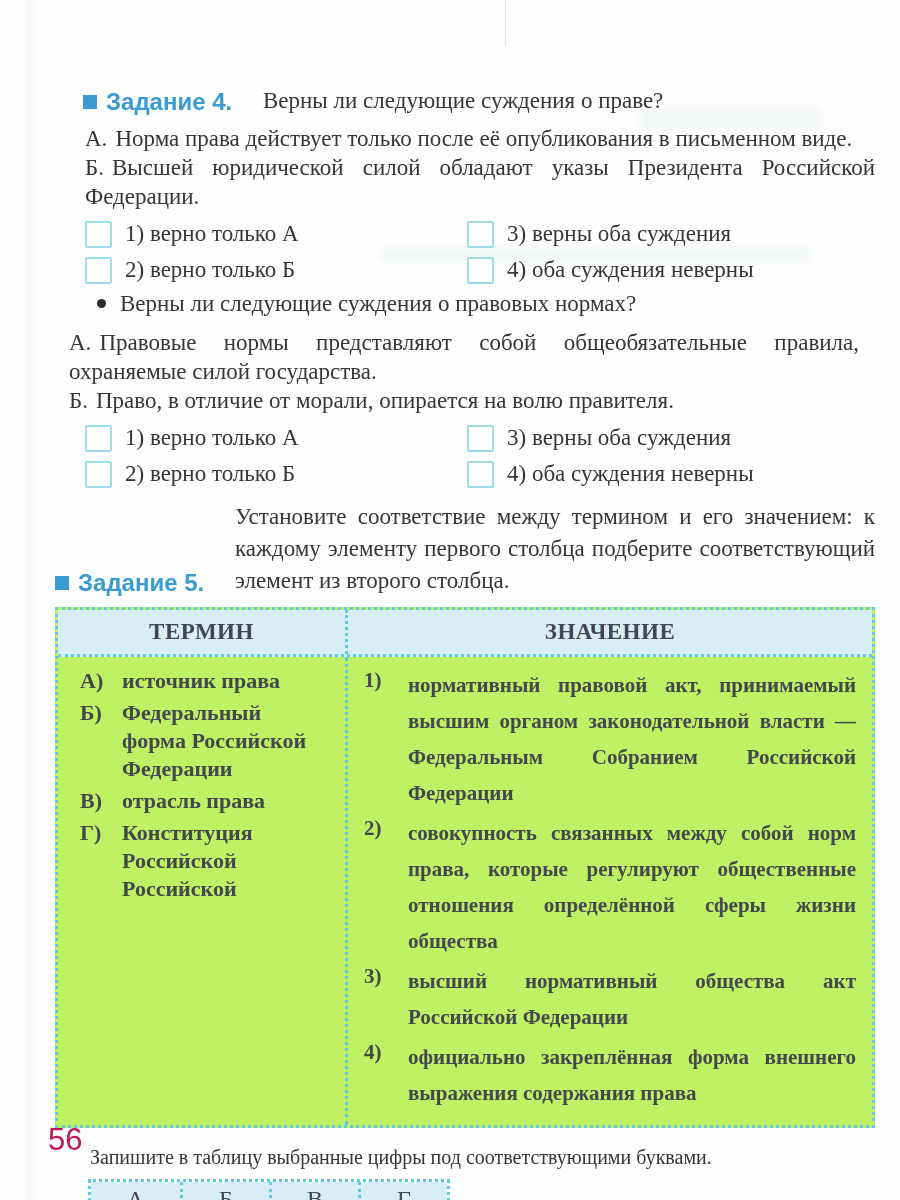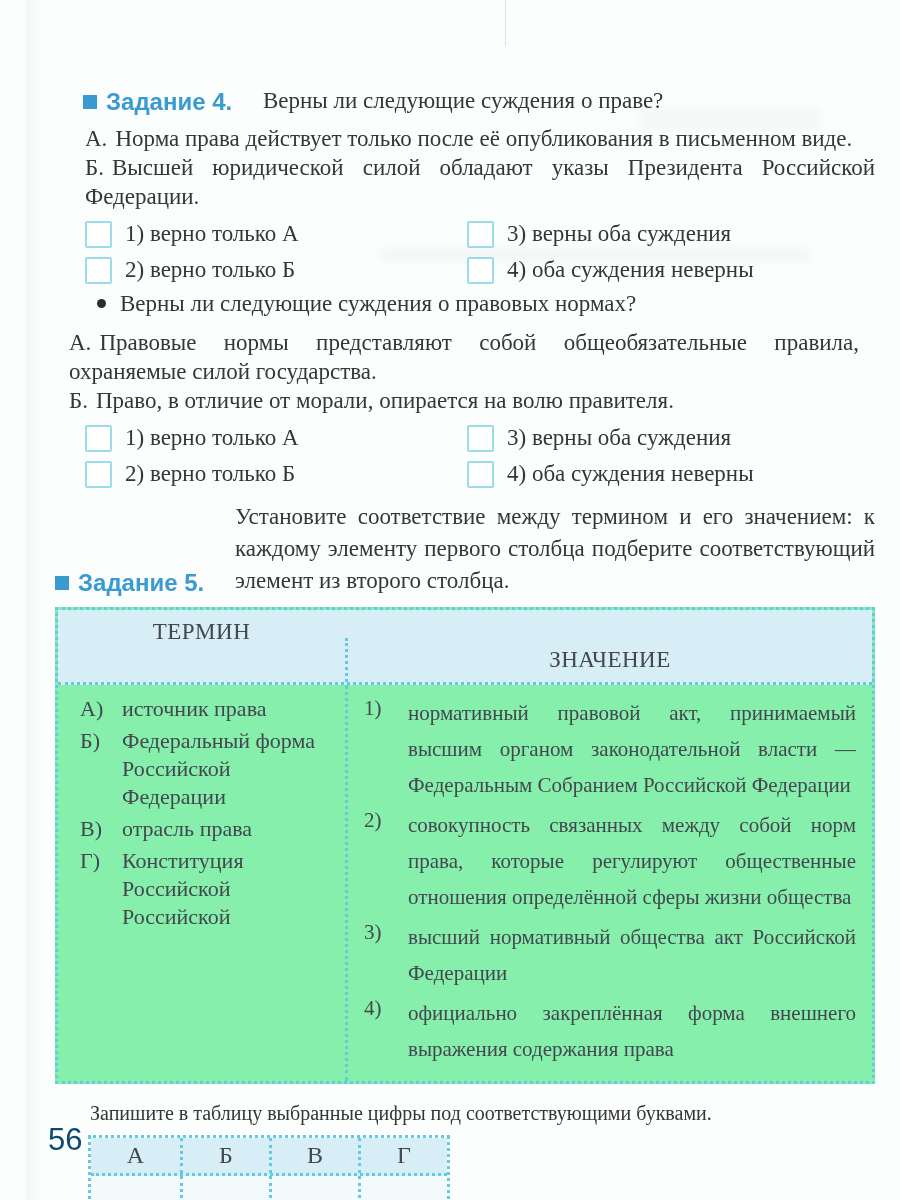--- a/index.html
+++ b/index.html
@@ -65,28 +65,29 @@
   .sub-question{display:flex;align-items:center;gap:14px;margin:4px 0 0 42px;}
   .dot{width:9px;height:9px;border-radius:50%;background:#2c2c2e;flex:none;}
   .sub-question-text{font-size:23px;line-height:29px;}
   
   .task5{margin-top:12px;display:flex;align-items:flex-end;}
   
   .match-table{
     margin-top:10px;width:820px;
     border:3px dotted var(--cyan);
     color:var(--table-ink);
-    background:#86efac;
+    background:#bef264;
+    font-weight:bold;
   }
   .mt-header{display:flex;background:var(--hdr-bg);border-bottom:3px dotted var(--cyan);}
   .mt-h-cell{
     padding:9px 6px;text-align:center;font-size:23px;letter-spacing:.5px;
   }
   .mt-h-cell.c1{width:287px;flex:none;}
-  .mt-h-cell.c2{flex:1;border-left:3px dotted var(--cyan);margin-top:28px;}
+  .mt-h-cell.c2{flex:1;border-left:3px dotted var(--cyan);}
   .mt-body{display:flex;align-items:stretch;}
   .mt-col{padding:10px 0;}
   .mt-col.c1{width:287px;flex:none;padding-left:22px;padding-right:18px;}
   .mt-col.c2{flex:1;border-left:3px dotted var(--cyan);padding-left:16px;padding-right:16px;}
   .term,.meaning{display:flex;margin-bottom:4px;}
   .t-marker{width:42px;flex:none;font-size:22px;line-height:28px;}
   .t-text{flex:1;font-size:22px;line-height:28px;}
   .m-marker{width:44px;flex:none;font-size:21px;line-height:26px;}
   .m-text{flex:1;font-size:21px;line-height:36px;text-align:justify;}
   
@@ -100,21 +101,21 @@
     background:var(--hdr-bg);border-bottom:3px dotted var(--cyan);
   }
   .at-h-cell{
     text-align:center;font-size:24px;padding:4px 0;color:var(--table-ink);
   }
   .at-h-cell + .at-h-cell{border-left:3px dotted var(--cyan);}
   .at-body{display:grid;grid-template-columns:repeat(4,1fr);height:34px;background:var(--cell-bg);}
   .at-cell + .at-cell{border-left:3px dotted var(--cyan);}
   .page-number{
     position:absolute;left:48px;top:1122px;
-    font-family:"Liberation Sans", sans-serif;font-size:31px;color:#0c4a6e;
+    font-family:"Liberation Sans", sans-serif;font-size:31px;color:#be185d;
   }
 </style>
 </head>
 <body>
 
 <div class="scan-fold"></div>
 <div class="scan-vline"></div>
 <div class="ghost" style="left:640px;top:108px;width:180px;height:22px;"></div>
 <div class="ghost" style="left:380px;top:248px;width:430px;height:14px;"></div>
 

